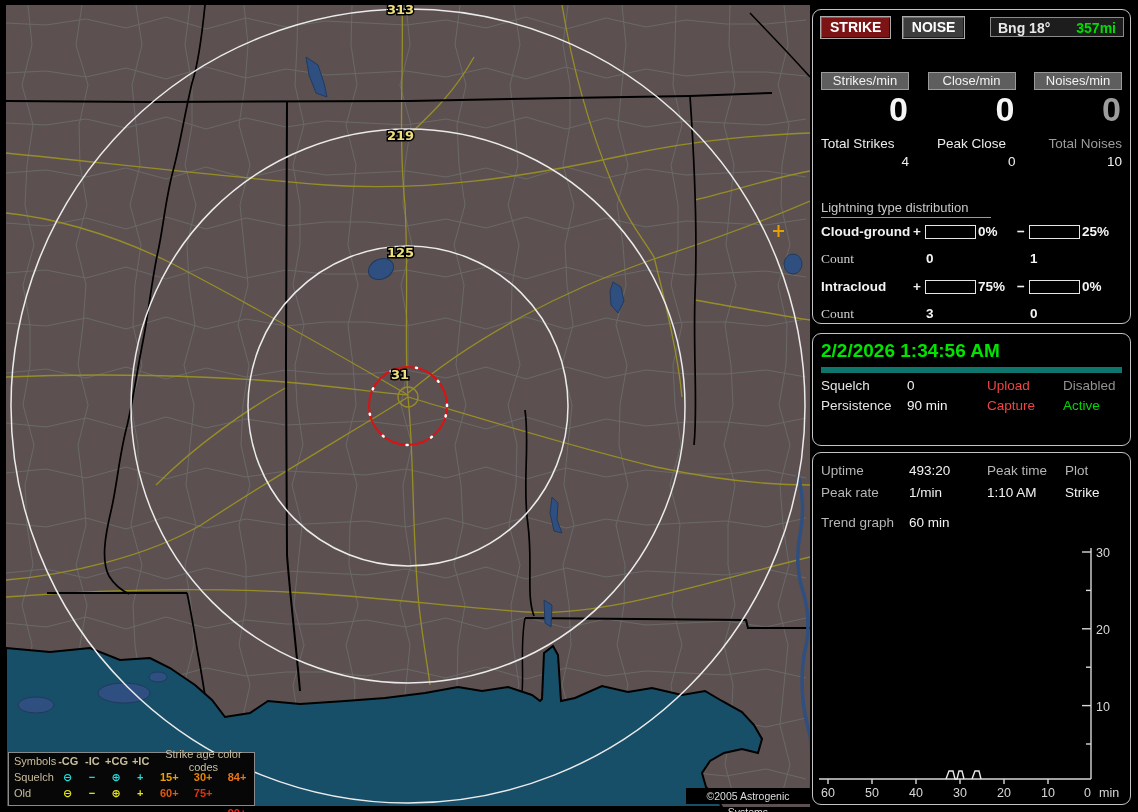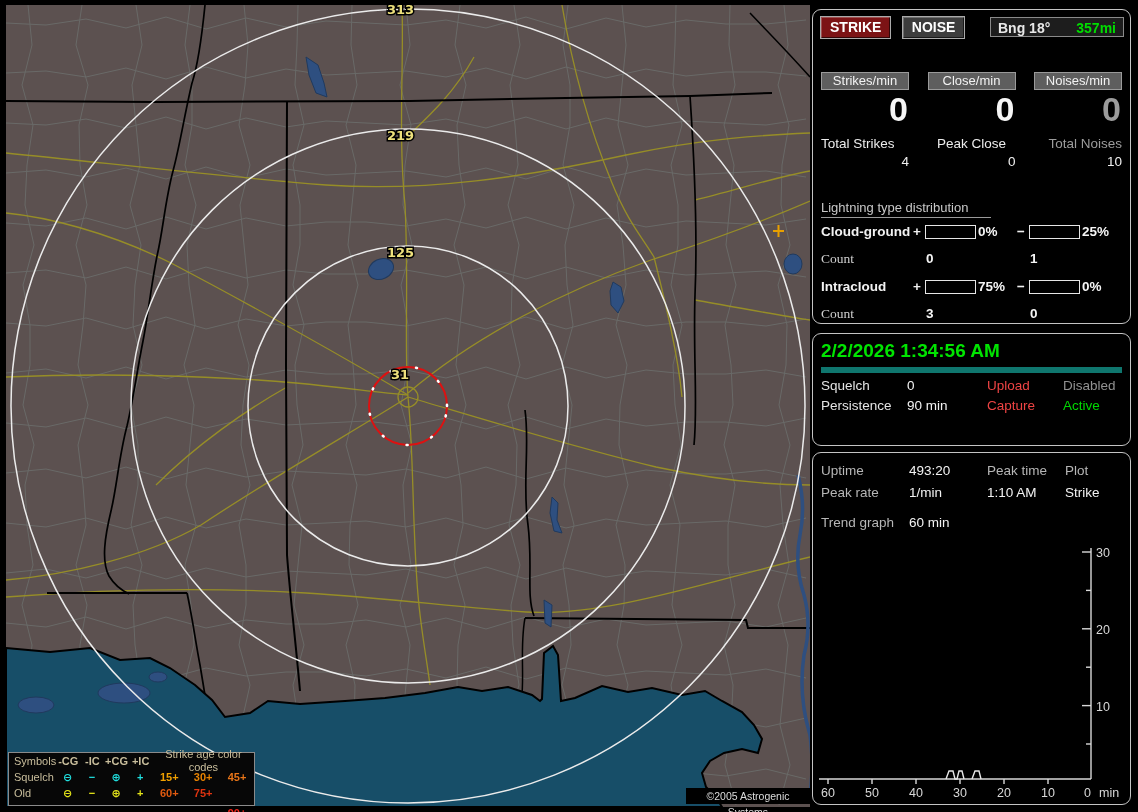--- a/index.html
+++ b/index.html
@@ -210,21 +210,21 @@
       <span class="lg-agehead">Strike age color codes</span>
     </div>
     <div class="lg-row">
       <span class="lg-c0">Squelch</span>
       <span class="lg-sym recent">⊖</span>
       <span class="lg-sym recent">−</span>
       <span class="lg-sym recent">⊕</span>
       <span class="lg-sym recent">+</span>
       <span class="lg-age age15">15+</span>
       <span class="lg-age age30">30+</span>
-      <span class="lg-age age45">45+</span>
+      <span class="lg-age age45">84+</span>
     </div>
     <div class="lg-row">
       <span class="lg-c0">Old</span>
       <span class="lg-sym old">⊖</span>
       <span class="lg-sym old">−</span>
       <span class="lg-sym old">⊕</span>
       <span class="lg-sym old">+</span>
       <span class="lg-age age60">60+</span>
       <span class="lg-age age75">75+</span>
       <span class="lg-age age90">90+</span>

